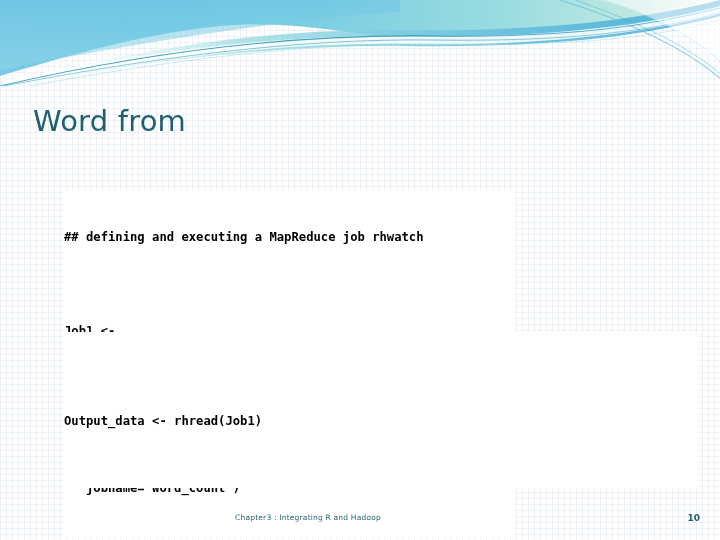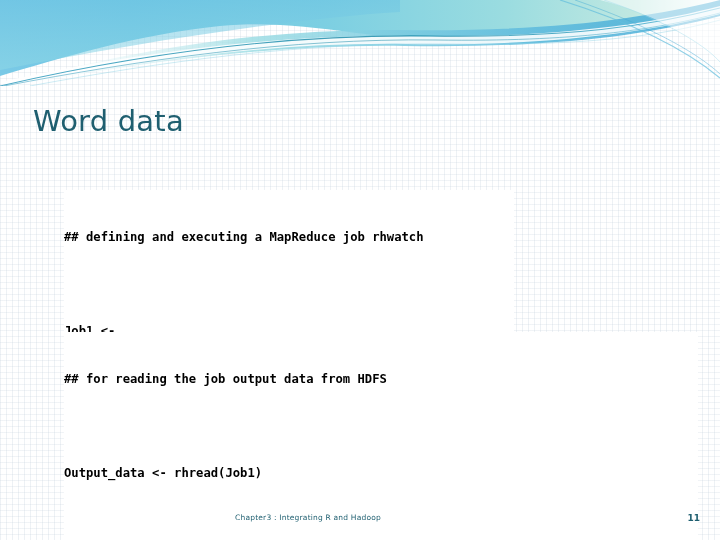--- a/index.html
+++ b/index.html
@@ -188,34 +188,33 @@
 
       <path d="M30,86 C160,62 300,42 448,44 C586,46 660,36 720,20" fill="none" stroke="#8fd3e6" stroke-width="0.8" opacity="0.55"></path>
 
       <path d="M600,0 C660,16 700,40 720,66 L720,0 Z" fill="#ffffff" opacity="0.55"></path>
       <path d="M560,0 C630,22 684,48 720,78" fill="none" stroke="#63bedd" stroke-width="1.2" opacity="0.7"></path>
       <path d="M575,0 C644,24 694,50 720,74" fill="none" stroke="#3fa8d4" stroke-width="0.8" opacity="0.55"></path>
       <path d="M604,0 C664,20 704,44 720,62" fill="none" stroke="#9bd9ea" stroke-width="0.8" opacity="0.5"></path>
     </svg>
   </div>
 
-  <div class="title">Word data</div>
+  <div class="title">Word from</div>
 
   <div class="code-block" id="code-block-1">
     <span class="code-line">## defining and executing a MapReduce job rhwatch</span>
     <span class="code-gap"></span>
     <span class="code-line">Job1 &lt;-</span>
     <span class="code-line">   rhwatch(map=w_map,reduce=w_reduce,</span>
     <span class="code-line">   ,input="/RHIPE/input/",output="/RHIPE/output/",</span>
     <span class="code-line">   jobname="word_count")</span>
   </div>
 
   <div class="code-block" id="code-block-2">
-    <span class="code-line">## for reading the job output data from HDFS</span>
     <span class="code-gap"></span>
     <span class="code-line">Output_data &lt;- rhread(Job1)</span>
     
   </div>
 
   <div class="footer-text">Chapter3 : Integrating R and Hadoop</div>
-  <div class="page-number">11</div>
+  <div class="page-number">10</div>
 
 </div>
 
 </body></html>

